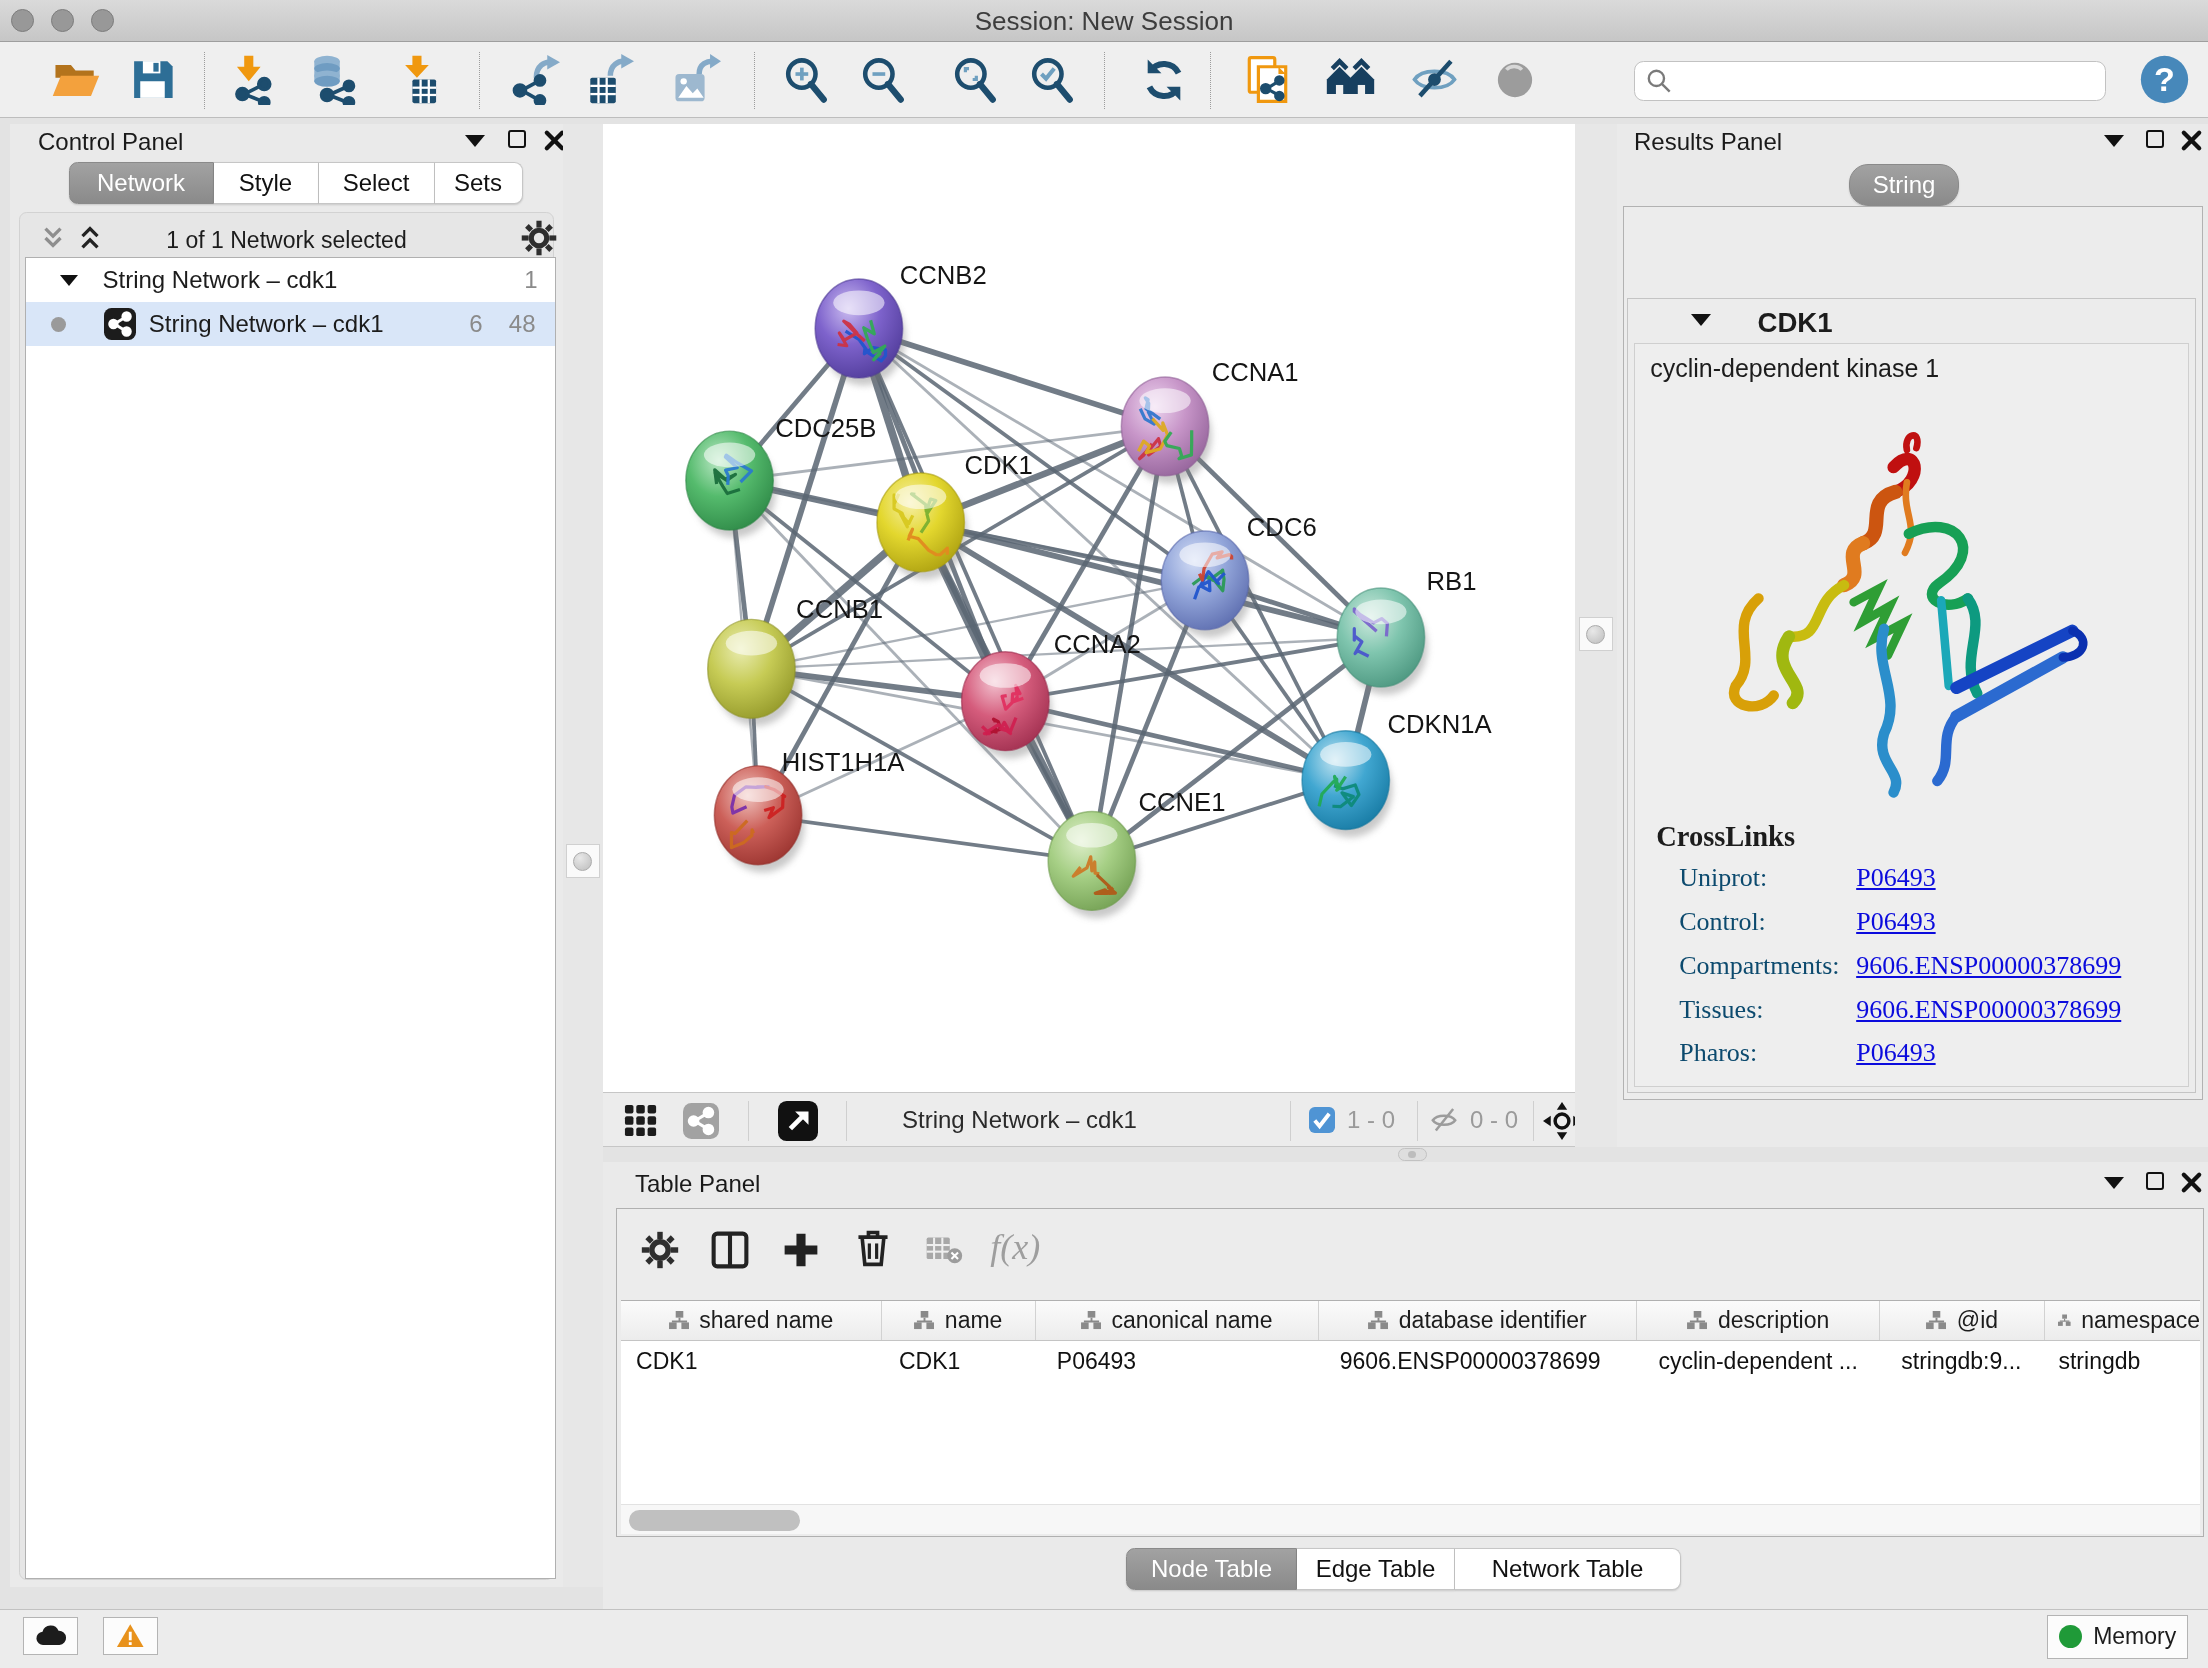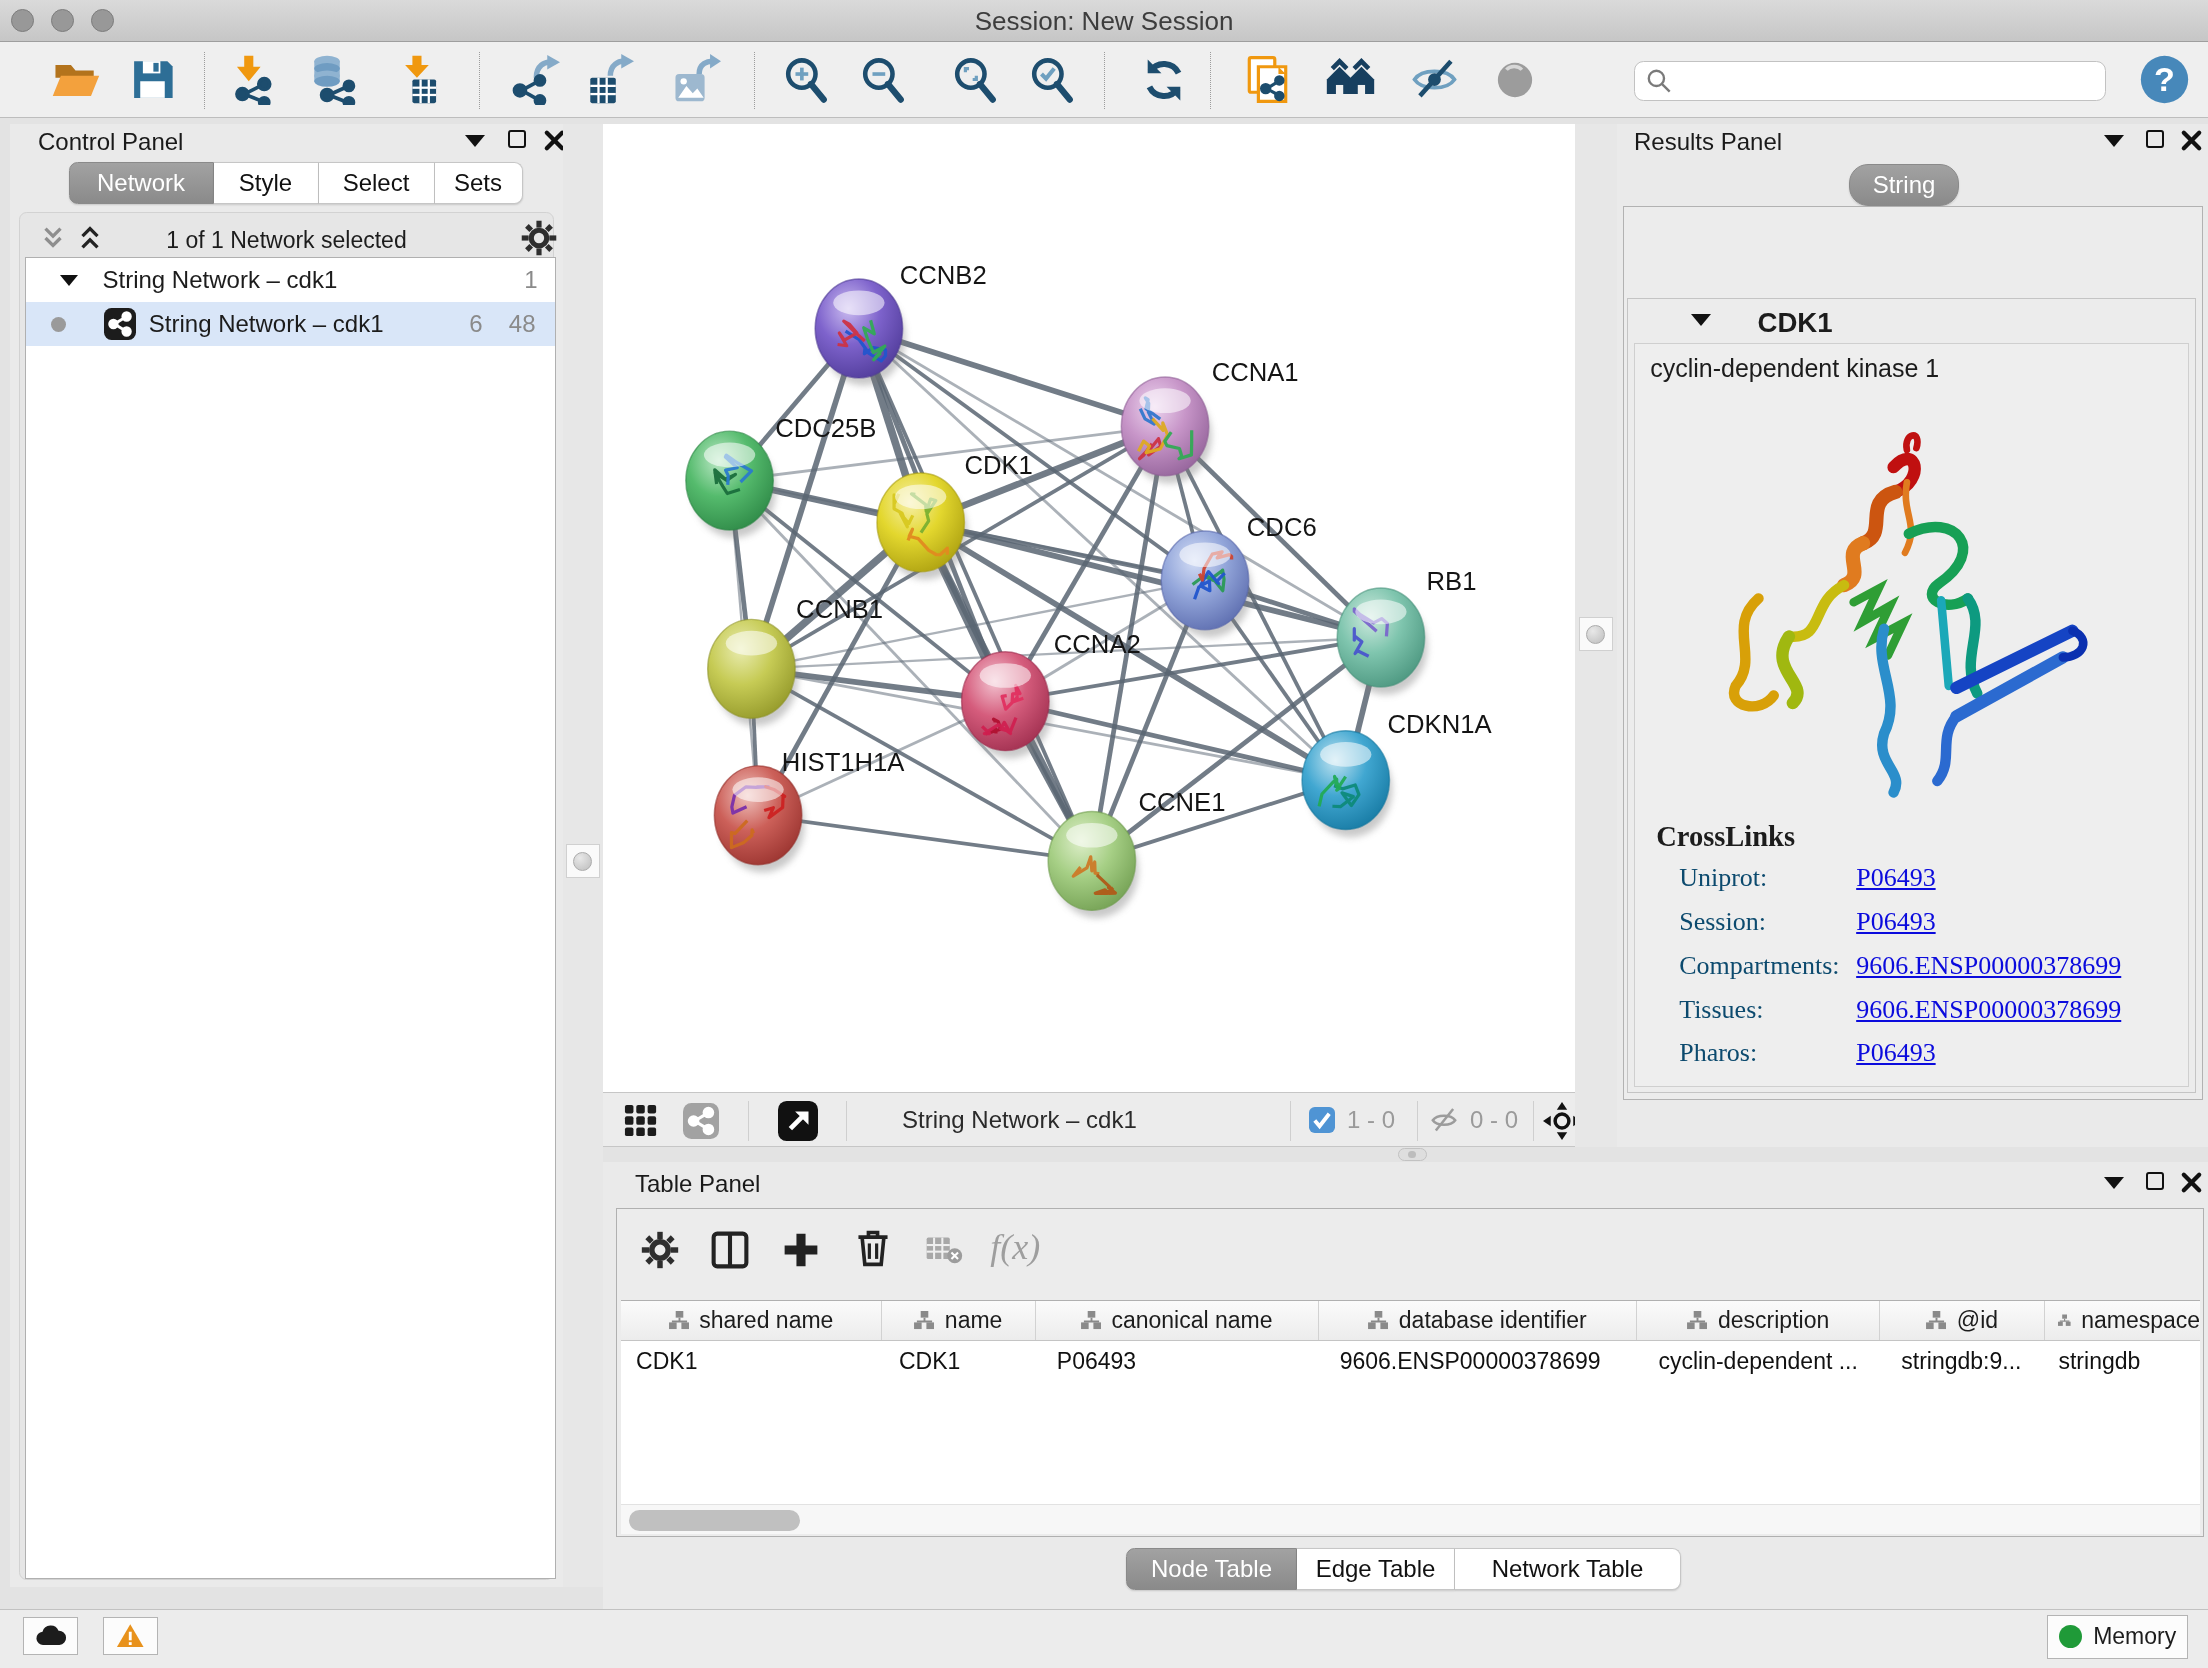--- a/index.html
+++ b/index.html
@@ -679,21 +679,21 @@
           <path class="rb" stroke-width="11" d="M228,228 C216,268 248,298 228,338 C218,370 250,378 238,400" stroke="#2b8ecb"></path>
           <path class="rb" stroke-width="13" d="M304,290 L426,230" stroke="#1544c4"></path>
           <path class="rb" stroke-width="13" d="M416,258 L304,320" stroke="#2b6ad0"></path>
           <path class="rb" stroke-width="9" d="M426,230 C446,238 438,258 416,258" stroke="#0b30b0"></path>
           <path class="rb" stroke-width="11" d="M304,320 C284,344 302,366 284,388" stroke="#2b6ad0"></path>
         </svg>
 
         <div class="abs serif" style="left:21px;top:477px;font-size:28.5px;font-weight:bold">CrossLinks</div>
         <div class="abs serif xl-label" style="left:44px;top:519px">Uniprot:</div>
         <a class="abs serif xl-link" style="left:221px;top:519px">P06493</a>
-        <div class="abs serif xl-label" style="left:44px;top:563px">Session:</div>
+        <div class="abs serif xl-label" style="left:44px;top:563px">Control:</div>
         <a class="abs serif xl-link" style="left:221px;top:563px">P06493</a>
         <div class="abs serif xl-label" style="left:44px;top:607px">Compartments:</div>
         <a class="abs serif xl-link" style="left:221px;top:607px">9606.ENSP00000378699</a>
         <div class="abs serif xl-label" style="left:44px;top:651px">Tissues:</div>
         <a class="abs serif xl-link" style="left:221px;top:651px">9606.ENSP00000378699</a>
         <div class="abs serif xl-label" style="left:44px;top:694px">Pharos:</div>
         <a class="abs serif xl-link" style="left:221px;top:694px">P06493</a>
       </div>
     </div>
   </div>

